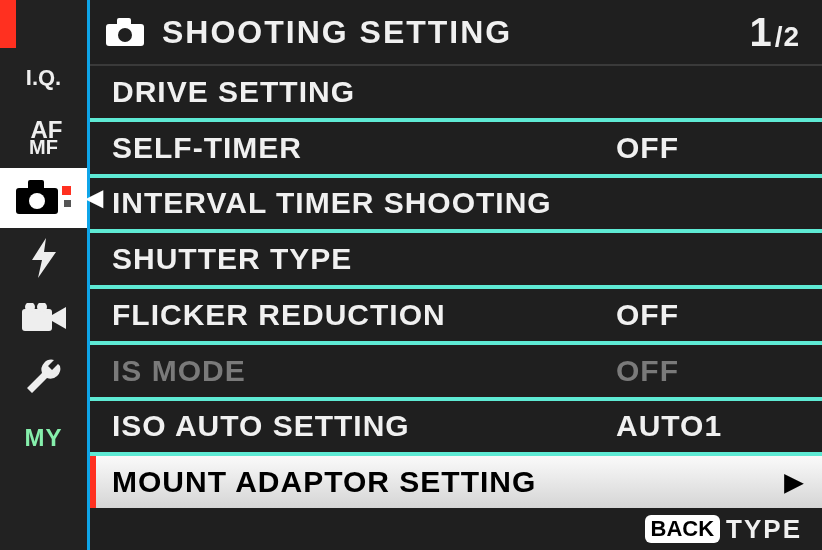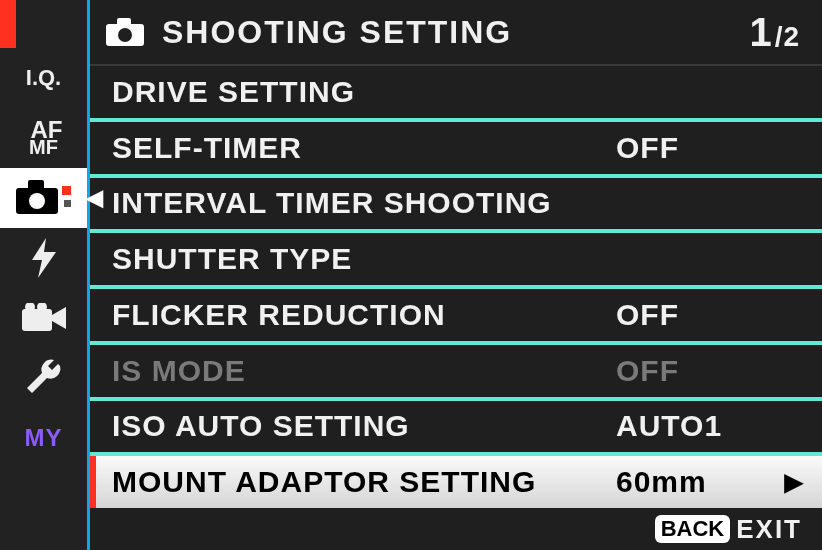--- a/index.html
+++ b/index.html
@@ -154,21 +154,21 @@
     font-size:22px;
     letter-spacing:0;
   }
   .af-mf {
     line-height: 0.85;
     text-align: center;
     font-size: 20px;
   }
   .af-mf .af { display:block; font-size:24px;margin-left:6px; }
   .af-mf .mf { display:block; text-align:center; font-size:20px; margin-top:-2px;}
-  .my-label { color:#8b5cf6; font-size:24px; letter-spacing:1px; }
+  .my-label { color:#86efac; font-size:24px; letter-spacing:1px; }
 </style>
 </head>
 <body>
 
 <div class="sidebar">
   <div class="sidebar-accent"></div>
 
   <div class="sidebar-item">
     <span>I.Q.</span>
   </div>
@@ -264,22 +264,21 @@
     <div class="row disabled">
       <span class="label">IS MODE</span>
       <span class="value">OFF</span>
     </div>
     <div class="row">
       <span class="label">ISO AUTO SETTING</span>
       <span class="value">AUTO1</span>
     </div>
     <div class="row selected">
       <span class="label">MOUNT ADAPTOR SETTING</span>
-      <span class="value">60mm</span>
       <span class="arrow">▶</span>
     </div>
   </div>
 
   <div class="footer">
     <span class="back-badge">BACK</span>
-    <span>EXIT</span>
+    <span>TYPE</span>
   </div>
 </div>
 
 </body></html>

